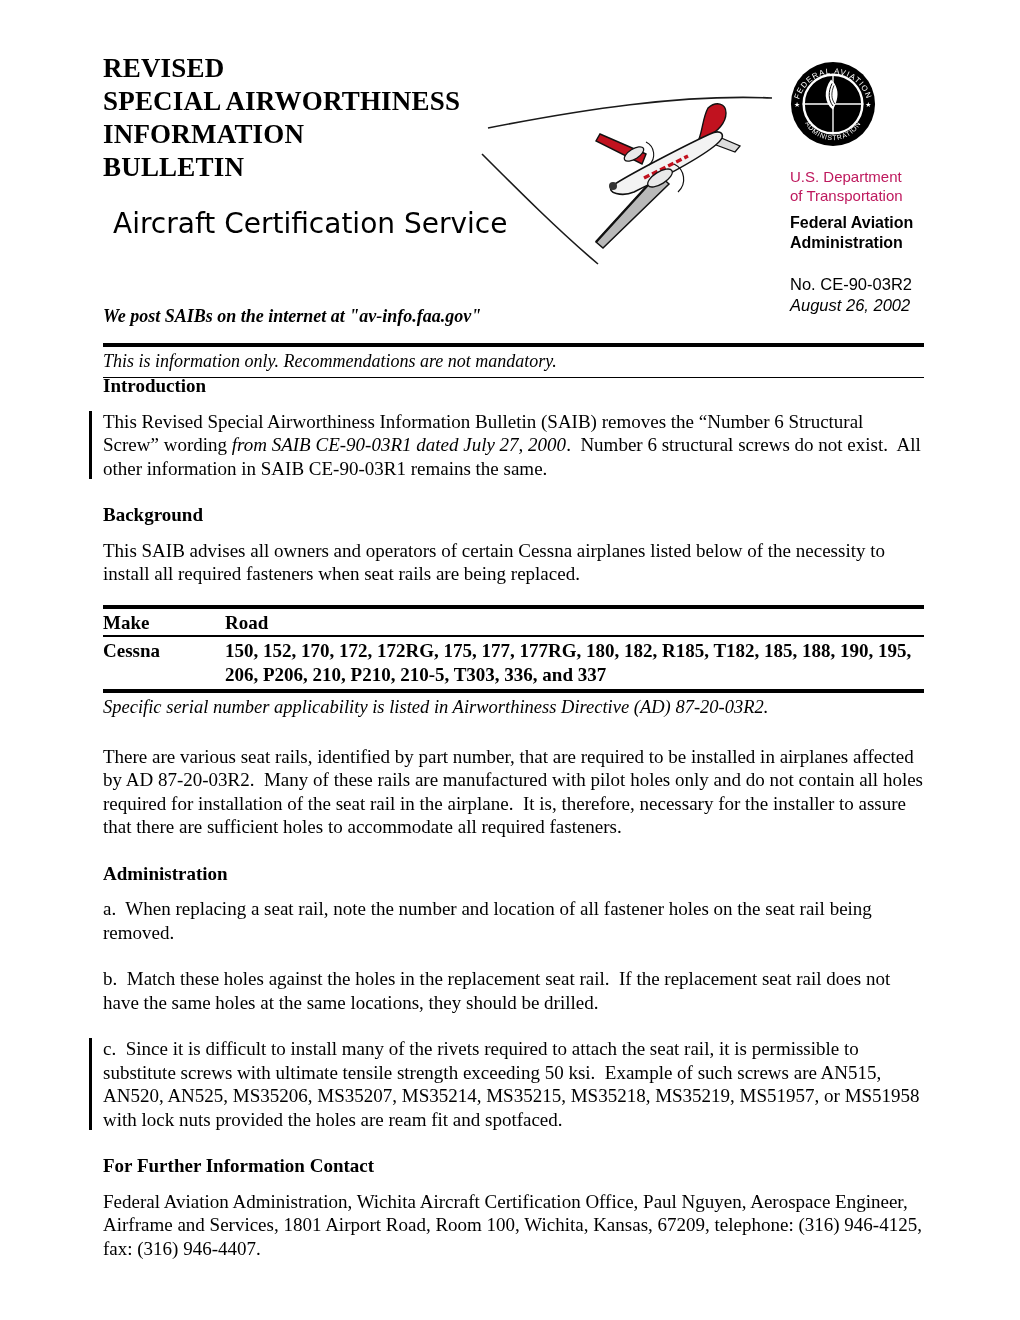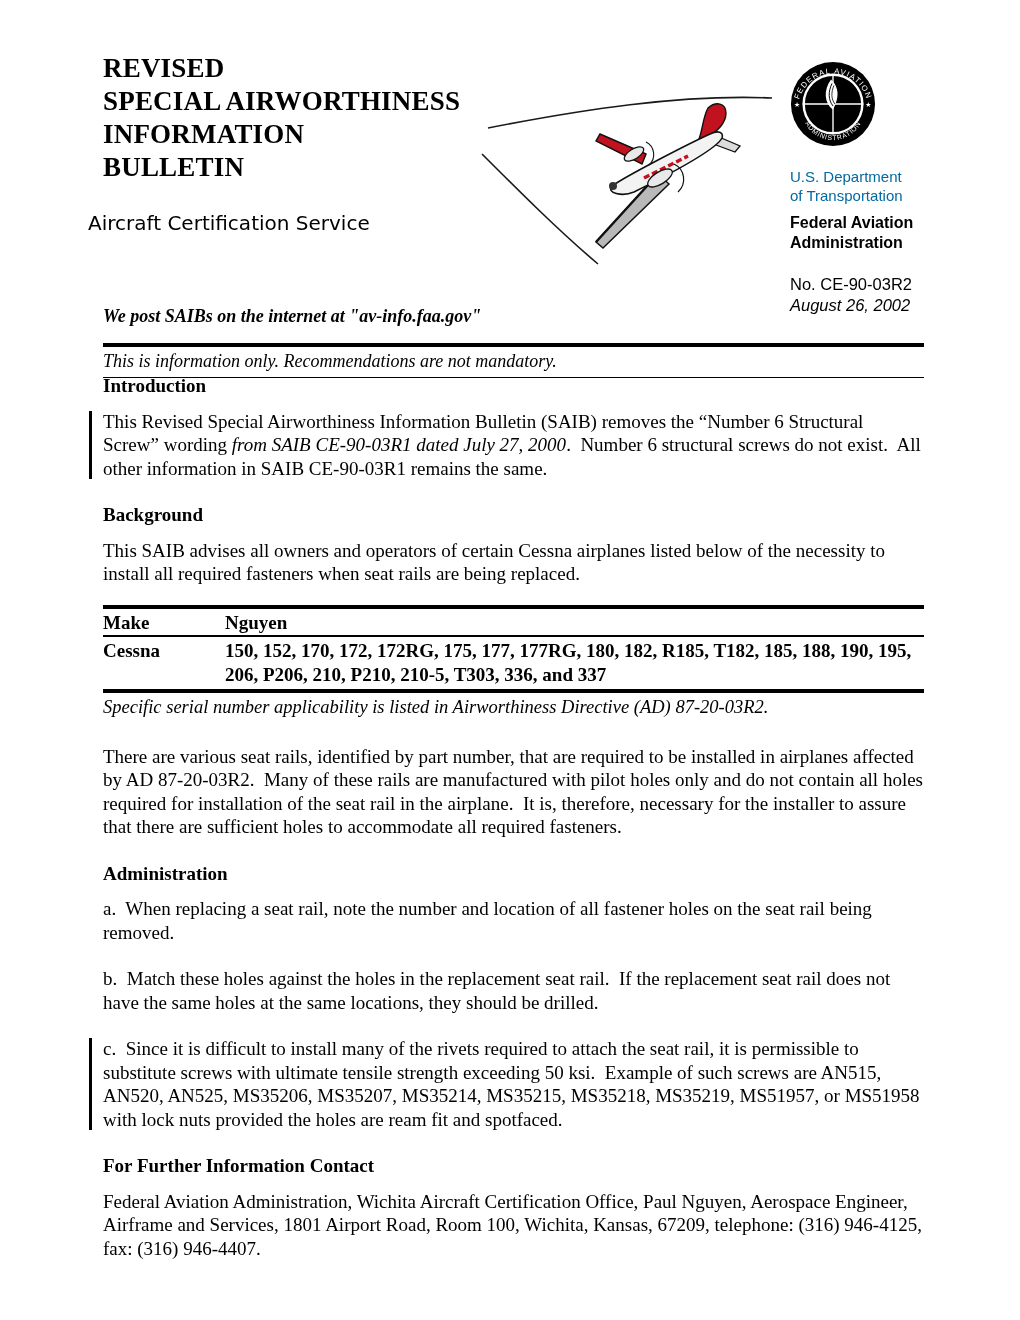--- a/index.html
+++ b/index.html
@@ -12,30 +12,30 @@
     overflow:hidden;
     font-family:"Liberation Serif", serif;
   }
   
   .doc-title {
     position:absolute; left:103px; top:52px;
     font-size:27px; font-weight:bold; line-height:33px;
     letter-spacing:0.2px;
   }
   .doc-subtitle {
-    position:absolute; left:88px; top:210px;
+    position:absolute; left:113px; top:210px;
     font-family:"DejaVu Sans", sans-serif;
-    font-size:20px; line-height:27px;
+    font-size:28px; line-height:27px;
   }
   .plane-wrap { position:absolute; left:450px; top:82px; width:335px; height:190px; }
   .seal-wrap  { position:absolute; left:789px; top:60px; width:88px; height:88px; }
   .agency-dept {
     position:absolute; left:790px; top:167px;
     font-family:"Liberation Sans", sans-serif;
-    font-size:15px; line-height:19px; color:#0369a1;
+    font-size:15px; line-height:19px; color:#be185d;
   }
   .agency-faa {
     position:absolute; left:790px; top:213px;
     font-family:"Liberation Sans", sans-serif;
     font-size:16px; line-height:20px; font-weight:bold;
   }
   .bulletin-no {
     position:absolute; left:790px; top:274px;
     font-family:"Liberation Sans", sans-serif;
     font-size:16.5px; line-height:21px;
@@ -184,21 +184,21 @@
     <p class="heading">Introduction</p>
     <p class="body-text changebar"><span>This Revised Special Airworthiness Information Bulletin (SAIB) removes the “Number 6 Structural Screw” wording </span><span class="inline-italic">from SAIB CE-90-03R1 dated July 27, 2000</span><span>.  Number 6 structural screws do not exist.  All other information in SAIB CE-90-03R1 remains the same.</span></p>
 
     <p class="heading">Background</p>
     <p class="body-text" style="margin-bottom:19px;">This SAIB advises all owners and operators of certain Cessna airplanes listed below of the necessity to install all required fasteners when seat rails are being replaced.</p>
 
     <table class="models">
       <tbody>
           <tr>
         <th class="col-make">Make</th>
-        <th>Nguyen</th>
+        <th>Road</th>
       </tr>
       <tr>
         <td class="col-make">Cessna</td>
         <td>150, 152, 170, 172, 172RG, 175, 177, 177RG, 180, 182, R185, T182, 185, 188, 190, 195, 206, P206, 210, P210, 210-5, T303, 336, and 337</td>
       </tr>
     </tbody>
       </table>
     <p class="table-footnote">Specific serial number applicability is listed in Airworthiness Directive (AD) 87-20-03R2.</p>
 
     <p class="body-text">There are various seat rails, identified by part number, that are required to be installed in airplanes affected by AD 87-20-03R2.  Many of these rails are manufactured with pilot holes only and do not contain all holes required for installation of the seat rail in the airplane.  It is, therefore, necessary for the installer to assure that there are sufficient holes to accommodate all required fasteners.</p>

